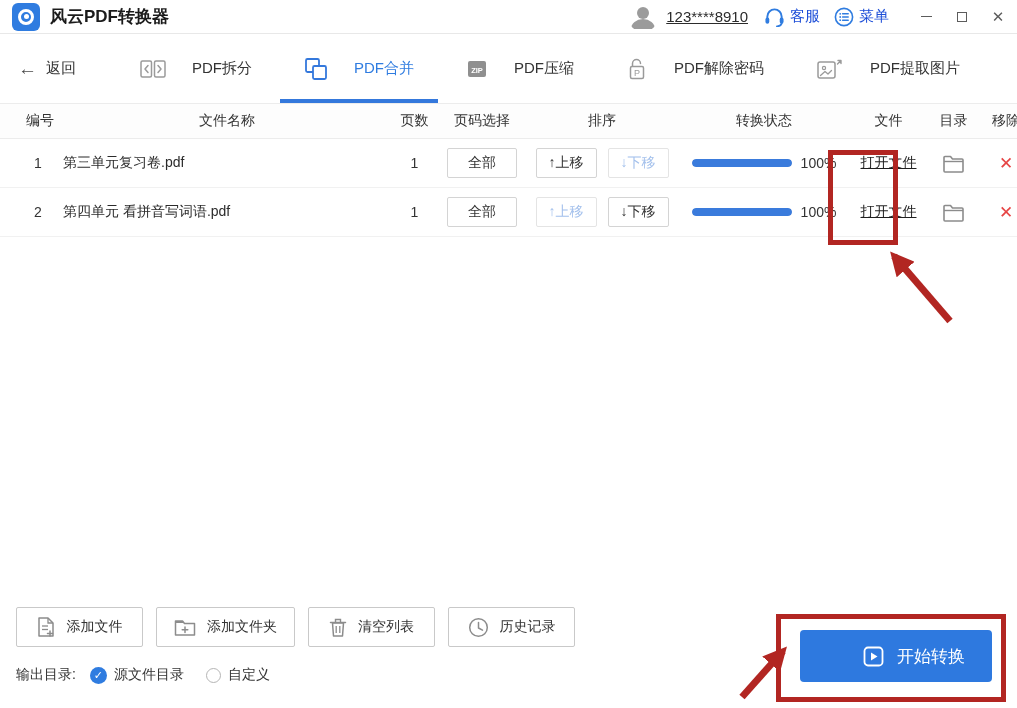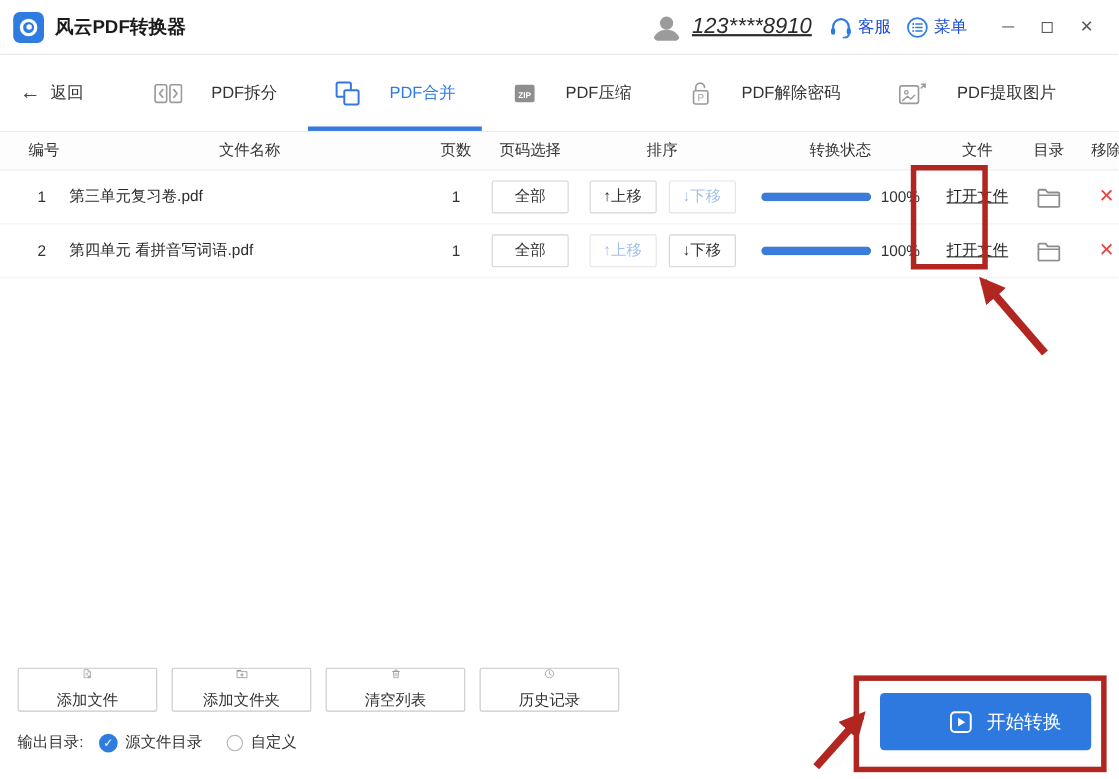--- a/index.html
+++ b/index.html
@@ -2,29 +2,29 @@
 <html><head>
 <meta charset="utf-8">
 <style>
   * { margin:0; padding:0; box-sizing:border-box; }
   html,body { width:1017px; height:708px; }
   body {
     font-family:"Liberation Sans","DejaVu Sans",sans-serif;
     background:#fff; color:#333; position:relative; overflow:hidden;
   }
   
-  .titlebar { height:50px; display:flex; align-items:center; padding:0 22px 0 12px; border-bottom:1px solid #e8e8e8; }
+  .titlebar { height:34px; display:flex; align-items:center; padding:0 12px 0 12px; border-bottom:1px solid #e8e8e8; }
   .logo { width:28px; height:28px; border-radius:6px; background:#2f7ce0; display:flex; align-items:center; justify-content:center; }
   .logo-ring { width:16px; height:16px; border:3px solid #fff; border-radius:50%; display:flex; align-items:center; justify-content:center; }
   .logo-dot { width:5px; height:5px; background:#fff; border-radius:50%; }
   .app-title { font-size:17px; font-weight:bold; color:#1b1b1b; margin-left:10px; }
   .tb-spacer { flex:1; }
   .tb-right { display:flex; align-items:center; gap:8px; }
   .avatar { width:30px; height:30px; border-radius:50%; overflow:hidden; background:#fff; }
-  .account { font-size:20px; color:#2b2b2b; text-decoration:underline; margin-right:8px;font-style:italic; }
+  .account { font-size:15px; color:#2b2b2b; text-decoration:underline; margin-right:8px; }
   .tb-item { display:flex; align-items:center; gap:5px; font-size:15px; color:#1d4ed8; margin-right:6px; }
   .win-controls { display:flex; align-items:center; gap:22px; margin-left:16px; color:#5c5c5c; }
   .win-btn { display:flex; align-items:center; justify-content:center; width:14px; height:14px; font-size:14px; }
   .min-glyph { width:11px; height:0; border-top:1.6px solid #5c5c5c; }
   .max-glyph { width:10px; height:10px; border:1.6px solid #5c5c5c; }
   .close-glyph { font-size:15px; line-height:1; }
   
   .tabbar { height:70px; display:flex; align-items:center; border-bottom:1px solid #ececec; position:relative; }
   .back { display:flex; align-items:center; gap:9px; margin-left:18px; font-size:15px; color:#333; }
   .back-arrow { font-size:19px; color:#4a4a4a; line-height:1; }
@@ -50,21 +50,21 @@
   .sbtn.dim { color:#a3c0ec; border-color:#e4e4e4; }
   .status-cell { display:flex; align-items:center; justify-content:center; gap:9px; }
   .track { width:100px; height:8px; border-radius:4px; background:#e9e9e9; overflow:hidden; }
   .bar { height:100%; background:#3a7bdc; border-radius:4px; }
   .pct { font-size:14px; color:#333; }
   .open-link { text-decoration:underline; color:#1f1f1f; cursor:pointer; }
   .x-btn { color:#e64545; font-size:17px; font-weight:bold; cursor:pointer; }
   
   .footer-btns { position:absolute; left:16px; top:607px; display:flex; gap:13px; }
   .fbtn { min-width:127px; height:40px; padding:0 17px; background:#fff; border:1px solid #c9c9c9; border-radius:2px;
-          display:flex; align-items:center; justify-content:center; gap:11px; font-size:14px; color:#333; cursor:pointer;flex-direction:column; }
+          display:flex; align-items:center; justify-content:center; gap:11px; font-size:14px; color:#333; cursor:pointer; }
   .output-row { position:absolute; left:16px; top:666px; display:flex; align-items:center; font-size:14px; color:#333; }
   .out-label { margin-right:14px; }
   .radio-opt { display:flex; align-items:center; gap:7px; margin-right:22px; }
   .radio-on { width:17px; height:17px; border-radius:50%; background:#2f7ce0; color:#fff; font-size:11px;
               display:flex; align-items:center; justify-content:center; }
   .radio-off { width:15px; height:15px; border-radius:50%; border:1.5px solid #b5b5b5; background:#fff; }
   .start-btn { position:absolute; left:800px; top:630px; width:192px; height:52px; background:#2e79df; border:none;
                border-radius:4px; color:#fff; font-size:17px; display:flex; align-items:center; justify-content:center;
                gap:13px; cursor:pointer; font-family:inherit;padding-left:36px; }
   

